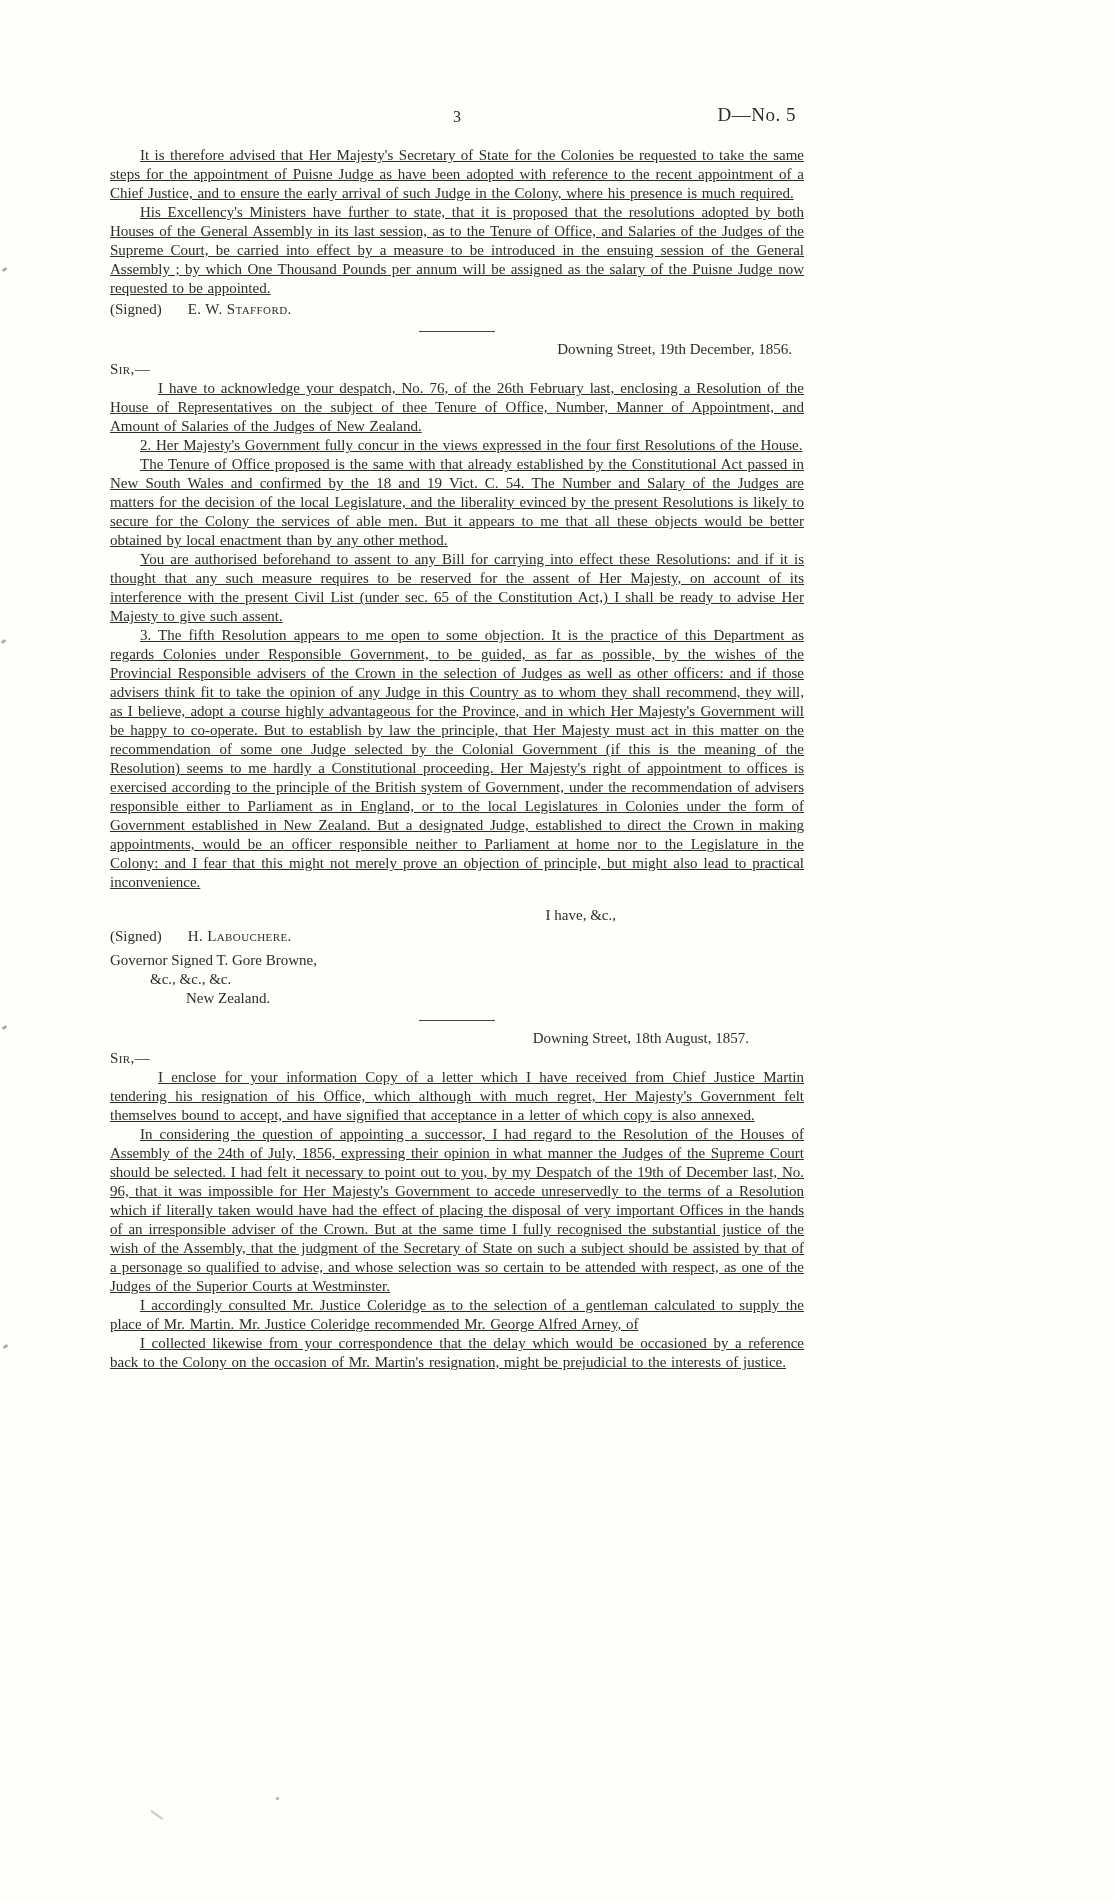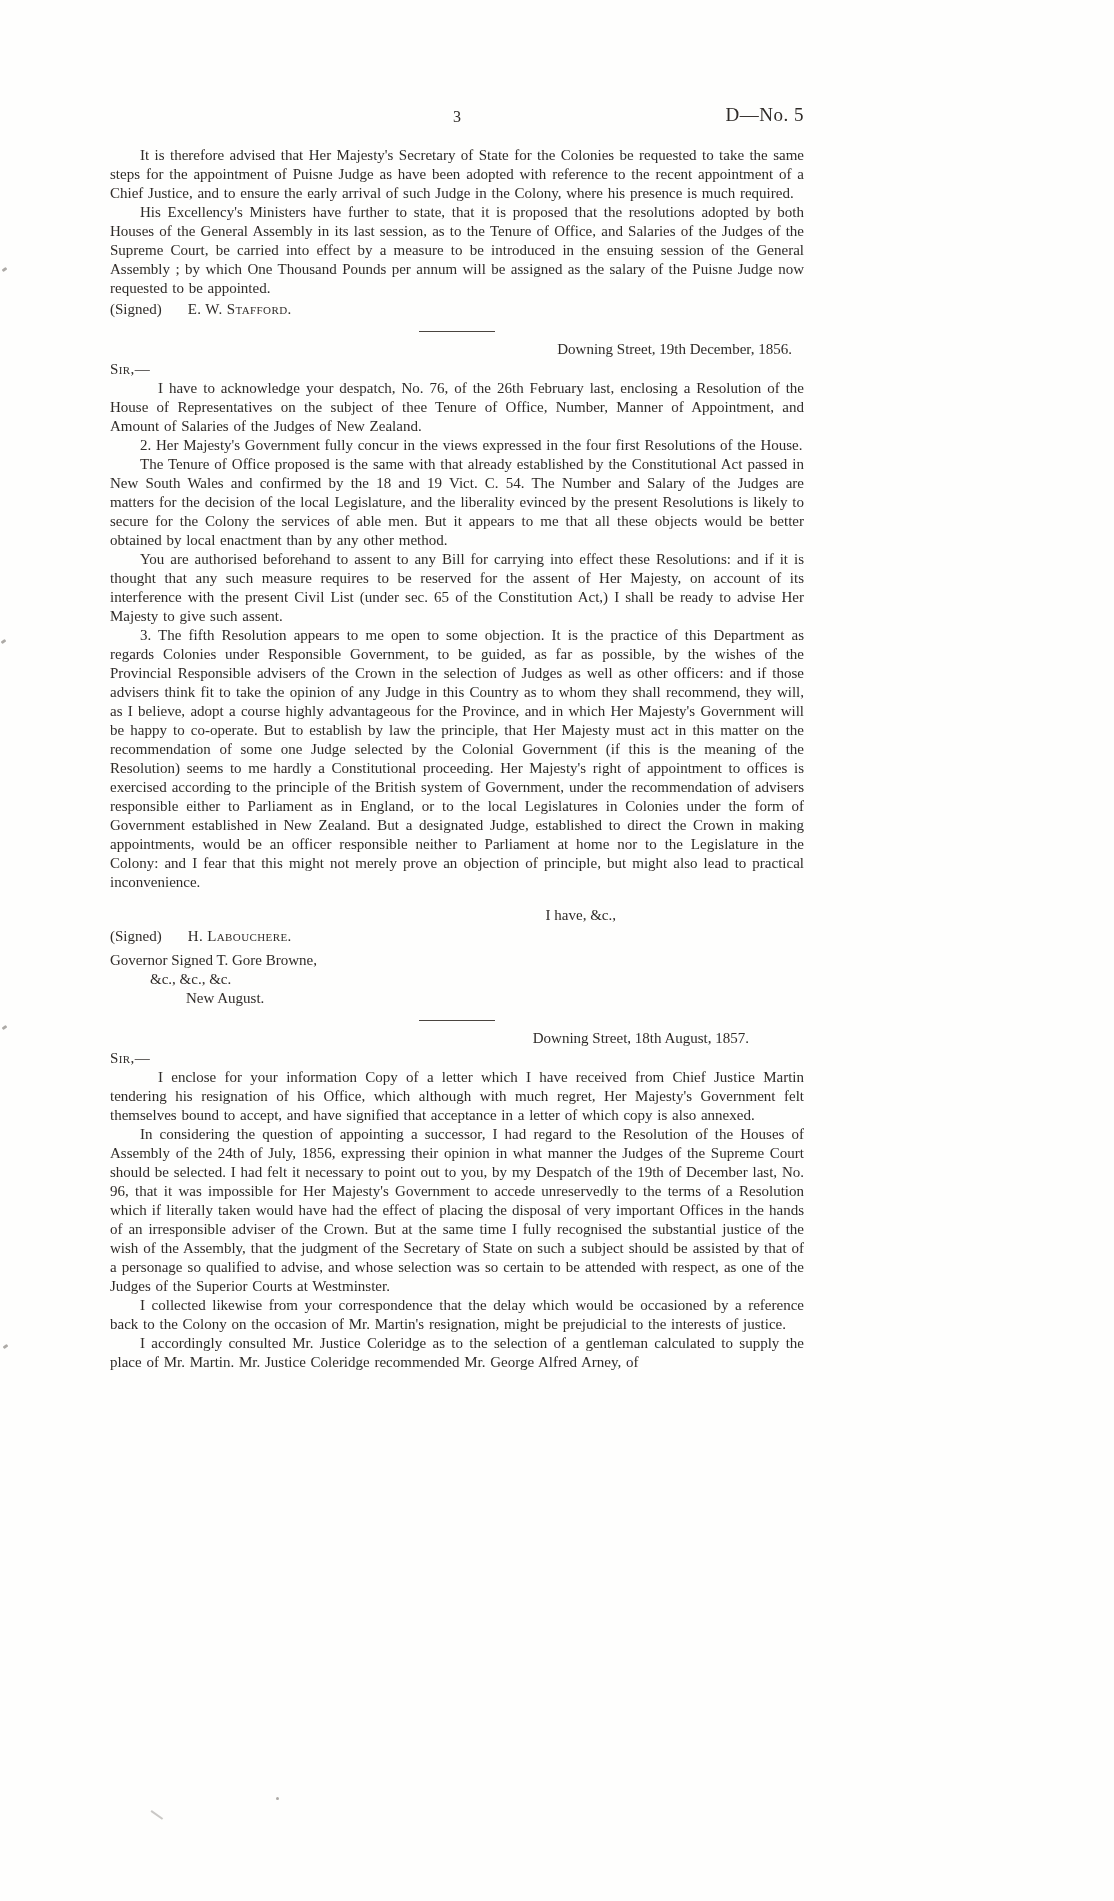--- a/index.html
+++ b/index.html
@@ -20,29 +20,30 @@
     top: 104px;
     width: 694px;
   }
   .page-header { position: relative; height: 26px; margin-bottom: 16px; }
   .page-num {
     position: absolute; left: 50%; top: 4px;
     transform: translateX(-50%);
     font-size: 16px;
   }
   .doc-ref {
-    position: absolute; right: 0; top: 0;
+    position: absolute; right: 8px; top: 0;
     font-size: 19px; letter-spacing: 0.5px;
   }
   p.para {
     font-size: 15px;
     line-height: 19px;
     text-align: justify;
     text-indent: 30px;
     word-spacing: 1px;
+    text-decoration: underline;
   }
   p.para.deep { text-indent: 48px; }
   .dateline {
     font-size: 15px; line-height: 19px;
     text-align: right;
     margin-top: 4px;
   }
   .salutation { font-size: 15px; line-height: 19px; margin-top: 1px; }
   .smallcaps { font-variant: small-caps; letter-spacing: 0.4px; }
   .sigline {
@@ -107,33 +108,33 @@
       <p class="para">The Tenure of Office proposed is the same with that already established by the Constitutional Act passed in New South Wales and confirmed by the 18 and 19 Vict. C. 54. The Number and Salary of the Judges are matters for the decision of the local Legislature, and the liberality evinced by the present Resolutions is likely to secure for the Colony the services of able men. But it appears to me that all these objects would be better obtained by local enactment than by any other method.</p>
       <p class="para">You are authorised beforehand to assent to any Bill for carrying into effect these Resolutions: and if it is thought that any such measure requires to be reserved for the assent of Her Majesty, on account of its interference with the present Civil List (under sec. 65 of the Constitution Act,) I shall be ready to advise Her Majesty to give such assent.</p>
       <p class="para">3. The fifth Resolution appears to me open to some objection. It is the practice of this Department as regards Colonies under Responsible Government, to be guided, as far as possible, by the wishes of the Provincial Responsible advisers of the Crown in the selection of Judges as well as other officers: and if those advisers think fit to take the opinion of any Judge in this Country as to whom they shall recommend, they will, as I believe, adopt a course highly advantageous for the Province, and in which Her Majesty's Government will be happy to co-operate. But to establish by law the principle, that Her Majesty must act in this matter on the recommendation of some one Judge selected by the Colonial Government (if this is the meaning of the Resolution) seems to me hardly a Constitutional proceeding. Her Majesty's right of appointment to offices is exercised according to the principle of the British system of Government, under the recommendation of advisers responsible either to Parliament as in England, or to the local Legislatures in Colonies under the form of Government established in New Zealand. But a designated Judge, established to direct the Crown in making appointments, would be an officer responsible neither to Parliament at home nor to the Legislature in the Colony: and I fear that this might not merely prove an objection of principle, but might also lead to practical inconvenience.</p>
       <div class="valediction">I have, &amp;c.,</div>
       <div class="sigline pr-36">
         <span>(Signed)</span><span class="sig-gap"></span><span class="smallcaps">H. Labouchere.</span>
       </div>
       <div class="addressee">
         <div>Governor Signed T. Gore Browne,</div>
         <div class="ind-40">&amp;c., &amp;c., &amp;c.</div>
-        <div class="ind-76">New August.</div>
+        <div class="ind-76">New Zealand.</div>
       </div>
     </section>
 
     <div class="rule"></div>
 
     <section>
       <div class="dateline pr-55">Downing Street, 18th August, 1857.</div>
       <div class="salutation smallcaps">Sir,—</div>
       <p class="para deep">I enclose for your information Copy of a letter which I have received from Chief Justice Martin tendering his resignation of his Office, which although with much regret, Her Majesty's Government felt themselves bound to accept, and have signified that acceptance in a letter of which copy is also annexed.</p>
       <p class="para">In considering the question of appointing a successor, I had regard to the Resolution of the Houses of Assembly of the 24th of July, 1856, expressing their opinion in what manner the Judges of the Supreme Court should be selected. I had felt it necessary to point out to you, by my Despatch of the 19th of December last, No. 96, that it was impossible for Her Majesty's Government to accede unreservedly to the terms of a Resolution which if literally taken would have had the effect of placing the disposal of very important Offices in the hands of an irresponsible adviser of the Crown. But at the same time I fully recognised the substantial justice of the wish of the Assembly, that the judgment of the Secretary of State on such a subject should be assisted by that of a personage so qualified to advise, and whose selection was so certain to be attended with respect, as one of the Judges of the Superior Courts at Westminster.</p>
+      <p class="para">I accordingly consulted Mr. Justice Coleridge as to the selection of a gentleman calculated to supply the place of Mr. Martin. Mr. Justice Coleridge recommended Mr. George Alfred Arney, of</p>
       <p class="para">I collected likewise from your correspondence that the delay which would be occasioned by a reference back to the Colony on the occasion of Mr. Martin's resignation, might be prejudicial to the interests of justice.</p>
-      <p class="para">I accordingly consulted Mr. Justice Coleridge as to the selection of a gentleman calculated to supply the place of Mr. Martin. Mr. Justice Coleridge recommended Mr. George Alfred Arney, of</p>
     </section>
 
   </div>
 
   <div class="speck tick" style="left:2px; top:268px;"></div>
   <div class="speck tick" style="left:1px; top:640px;"></div>
   <div class="speck tick" style="left:2px; top:1026px;"></div>
   <div class="speck tick" style="left:3px; top:1345px;"></div>
   <div class="speck dot" style="left:276px; top:1797px;"></div>
   <div class="speck slash" style="left:150px; top:1814px;"></div>

